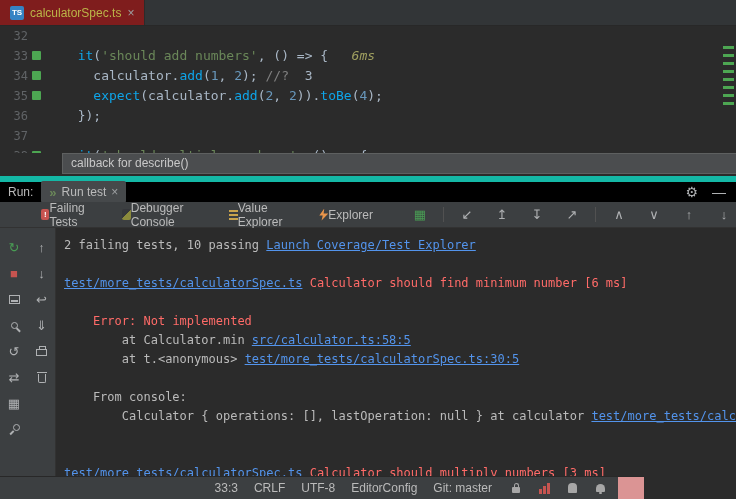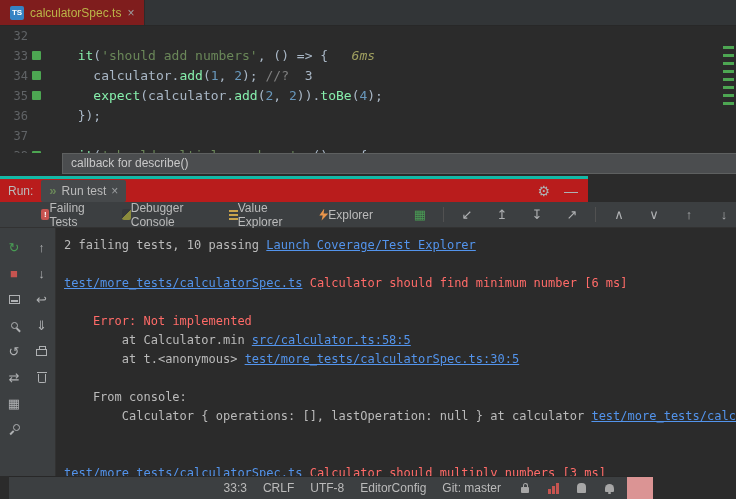--- a/index.html
+++ b/index.html
@@ -19,31 +19,31 @@
 
   
   .editor-wrap{position:absolute;left:0;top:26px;width:736px;height:150px;background:#2B2B2B;}
   .ed-rows{height:127px;overflow:hidden;}
   .ed-row{display:flex;height:20px;line-height:20px;font-family:"DejaVu Sans Mono",monospace;font-size:13px;}
   .ed-ln{width:30px;flex:none;text-align:right;color:#606366;font-size:12px;padding-right:2px;}
   .ed-sq{width:32px;flex:none;position:relative;}
   .ed-sq.on::after{content:"";position:absolute;left:2px;top:5px;width:9px;height:9px;
                    background:#4DA652;border-radius:1px;}
   .ed-code{white-space:pre;}
-  .tok-plain{color:#A9B7C6}.tok-fn{color:#86efac}.tok-str{color:#6A8759}
+  .tok-plain{color:#A9B7C6}.tok-fn{color:#0ea5e9}.tok-str{color:#6A8759}
   .tok-num{color:#6897BB}.tok-cm{color:#808080}.tok-hint{color:#A0A060;font-style:italic}
   .stripe{position:absolute;right:2px;top:20px;width:11px;}
   .stripe-mark{width:11px;height:3px;background:#4DA652;margin-bottom:5px;}
   .ed-tooltip{position:absolute;left:62px;right:0;top:127px;height:21px;background:#4B4D4F;
               border:1px solid #5E6060;border-right:none;color:#C8C8C8;font-size:12px;
               line-height:19px;padding-left:8px;}
 
   
-  .run-header{position:absolute;left:0;top:176px;width:588px;height:26px;background:#b91c1c;
-              border-top:3px solid #14b8a6;display:flex;align-items:center;padding:0 10px 0 8px;font-size:12px;}
+  .run-header{position:absolute;left:0;top:176px;width:736px;height:26px;background:#000000;
+              border-top:6px solid #14b8a6;display:flex;align-items:center;padding:0 10px 0 8px;font-size:12px;}
   .run-label{color:#BBBBBB;}
   .run-tab{display:flex;align-items:center;gap:5px;background:#46494B;height:22px;
            padding:0 8px;margin-left:8px;border-radius:2px;cursor:pointer;}
   .run-tab-icon{color:#6A8759;font-weight:bold;font-size:13px;}
   .run-header-right{margin-left:auto;display:flex;gap:14px;align-items:center;color:#AFB1B3;font-size:14px;}
   .hdr-ic{cursor:pointer;}
 
   
   .run-toolbar{position:absolute;left:0;top:202px;width:736px;height:26px;background:#3C3F41;
                border-bottom:1px solid #323232;display:flex;align-items:center;padding-left:30px;font-size:12px;}
@@ -88,21 +88,21 @@
   .css-pin::after{content:"";position:absolute;left:3px;top:7px;width:1.5px;height:5px;
                   background:#AFB1B3;transform:rotate(45deg);}
   .css-printer{width:11px;height:7px;border:1px solid #AFB1B3;position:relative;display:inline-block;margin-top:2px;}
   .css-printer::before{content:"";position:absolute;top:-4px;left:2px;width:5px;height:3px;
                        border:1px solid #AFB1B3;border-bottom:none;}
   .css-trash{width:8px;height:9px;border:1px solid #AFB1B3;border-top:none;border-radius:0 0 2px 2px;
              position:relative;display:inline-block;margin-top:3px;}
   .css-trash::before{content:"";position:absolute;top:-2.5px;left:-2px;width:10px;height:1.5px;background:#AFB1B3;}
 
   
-  .status-bar{position:absolute;left:9px;top:476px;width:644px;height:23px;background:#3C3F41;
+  .status-bar{position:absolute;left:0;top:476px;width:644px;height:23px;background:#3C3F41;
               border-top:1px solid #282828;display:flex;align-items:center;padding-left:8px;font-size:12px;}
   .status-items{margin-left:auto;display:flex;gap:16px;align-items:center;color:#BBBBBB;}
   .st-item{cursor:pointer;}
   .status-icons{display:flex;gap:12px;align-items:center;margin:0 10px 0 16px;}
   .status-icons .strip-btn{height:20px;width:16px;}
   .mem-block{width:26px;height:100%;background:#DB9494;flex:none;cursor:pointer;}
   .css-lock{width:8px;height:6px;background:#A7A7A7;border-radius:1px;position:relative;display:inline-block;margin-top:4px;}
   .css-lock::before{content:"";position:absolute;top:-4px;left:1.5px;width:3px;height:4px;
                     border:1.5px solid #A7A7A7;border-bottom:none;border-radius:3px 3px 0 0;}
   .css-chart{width:11px;height:11px;border-right:3px solid #C75450;position:relative;display:inline-block;}

